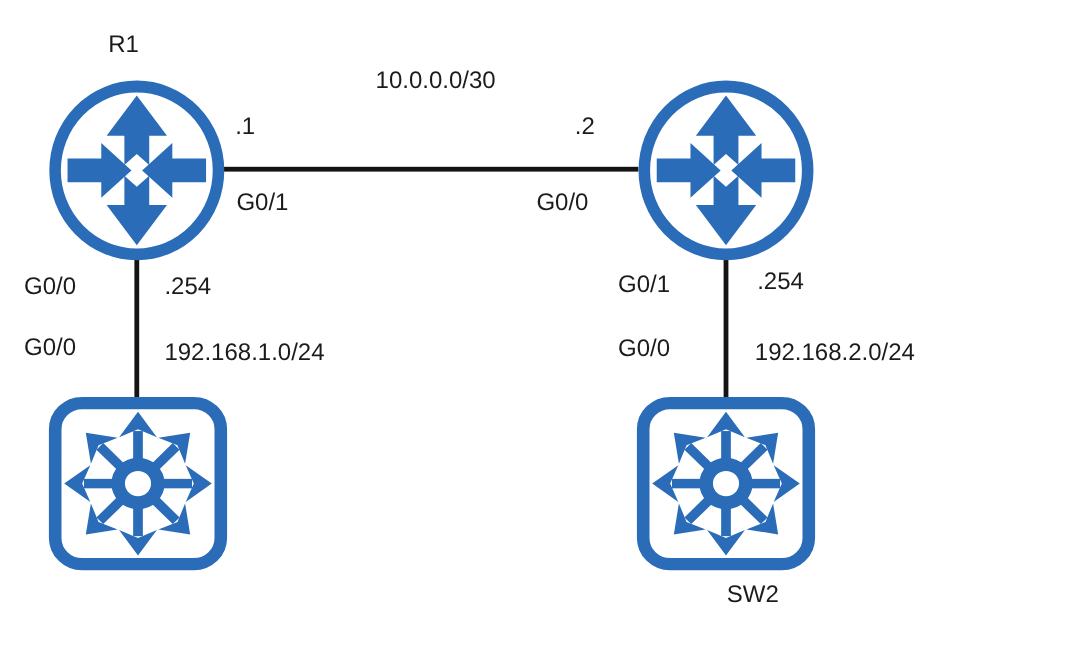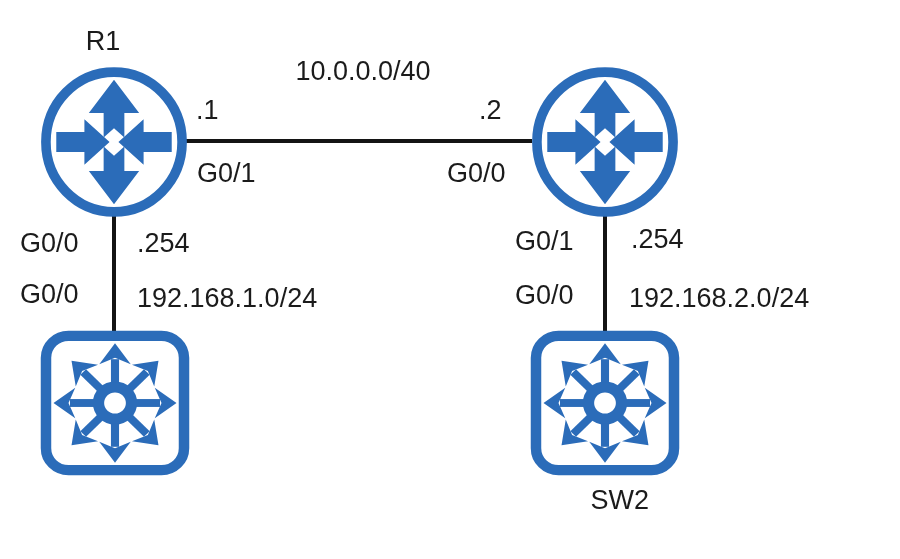--- a/index.html
+++ b/index.html
@@ -10,21 +10,21 @@
   }
   #canvas {
     position: relative;
     width: 900px;
     height: 559px;
     background: #ffffff;
     overflow: hidden;
   }
   .lbl {
     position: absolute;
-    font-size: 27px;
+    font-size: 20px;
     line-height: 1.15;
     color: #1b1b1b;
     white-space: nowrap;
   }
   .center { text-align: center; }
   .link {
     position: absolute;
     background: #141414;
   }
   .node {
@@ -143,21 +143,21 @@
           <path d="M50 9 L60.5 23.5 L50 19 L39.5 23.5 Z"></path>
             <rect x="47.3" y="20" width="5.4" height="16"></rect>
         </g>
       </g>
     </svg>
   </div>
 
   <div class="lbl center" style="left:58px; top:26px; width:90px;">R1</div>
   <div class="lbl center" style="left:559px; top:485px; width:90px;text-align:right;">SW2</div>
 
-  <div class="lbl center" style="left:263px; top:56px; width:200px;">10.0.0.0/40</div>
+  <div class="lbl center" style="left:263px; top:56px; width:200px;">10.0.0.0/30</div>
   <div class="lbl" style="left:196px; top:95px;">.1</div>
   <div class="lbl" style="left:197px; top:158px;">G0/1</div>
   <div class="lbl" style="left:479px; top:95px;">.2</div>
   <div class="lbl" style="left:447px; top:158px;">G0/0</div>
 
   <div class="lbl" style="left:20px; top:228px;">G0/0</div>
   <div class="lbl" style="left:137px; top:228px;">.254</div>
   <div class="lbl" style="left:20px; top:279px;">G0/0</div>
   <div class="lbl" style="left:137px; top:283px;">192.168.1.0/24</div>
 

